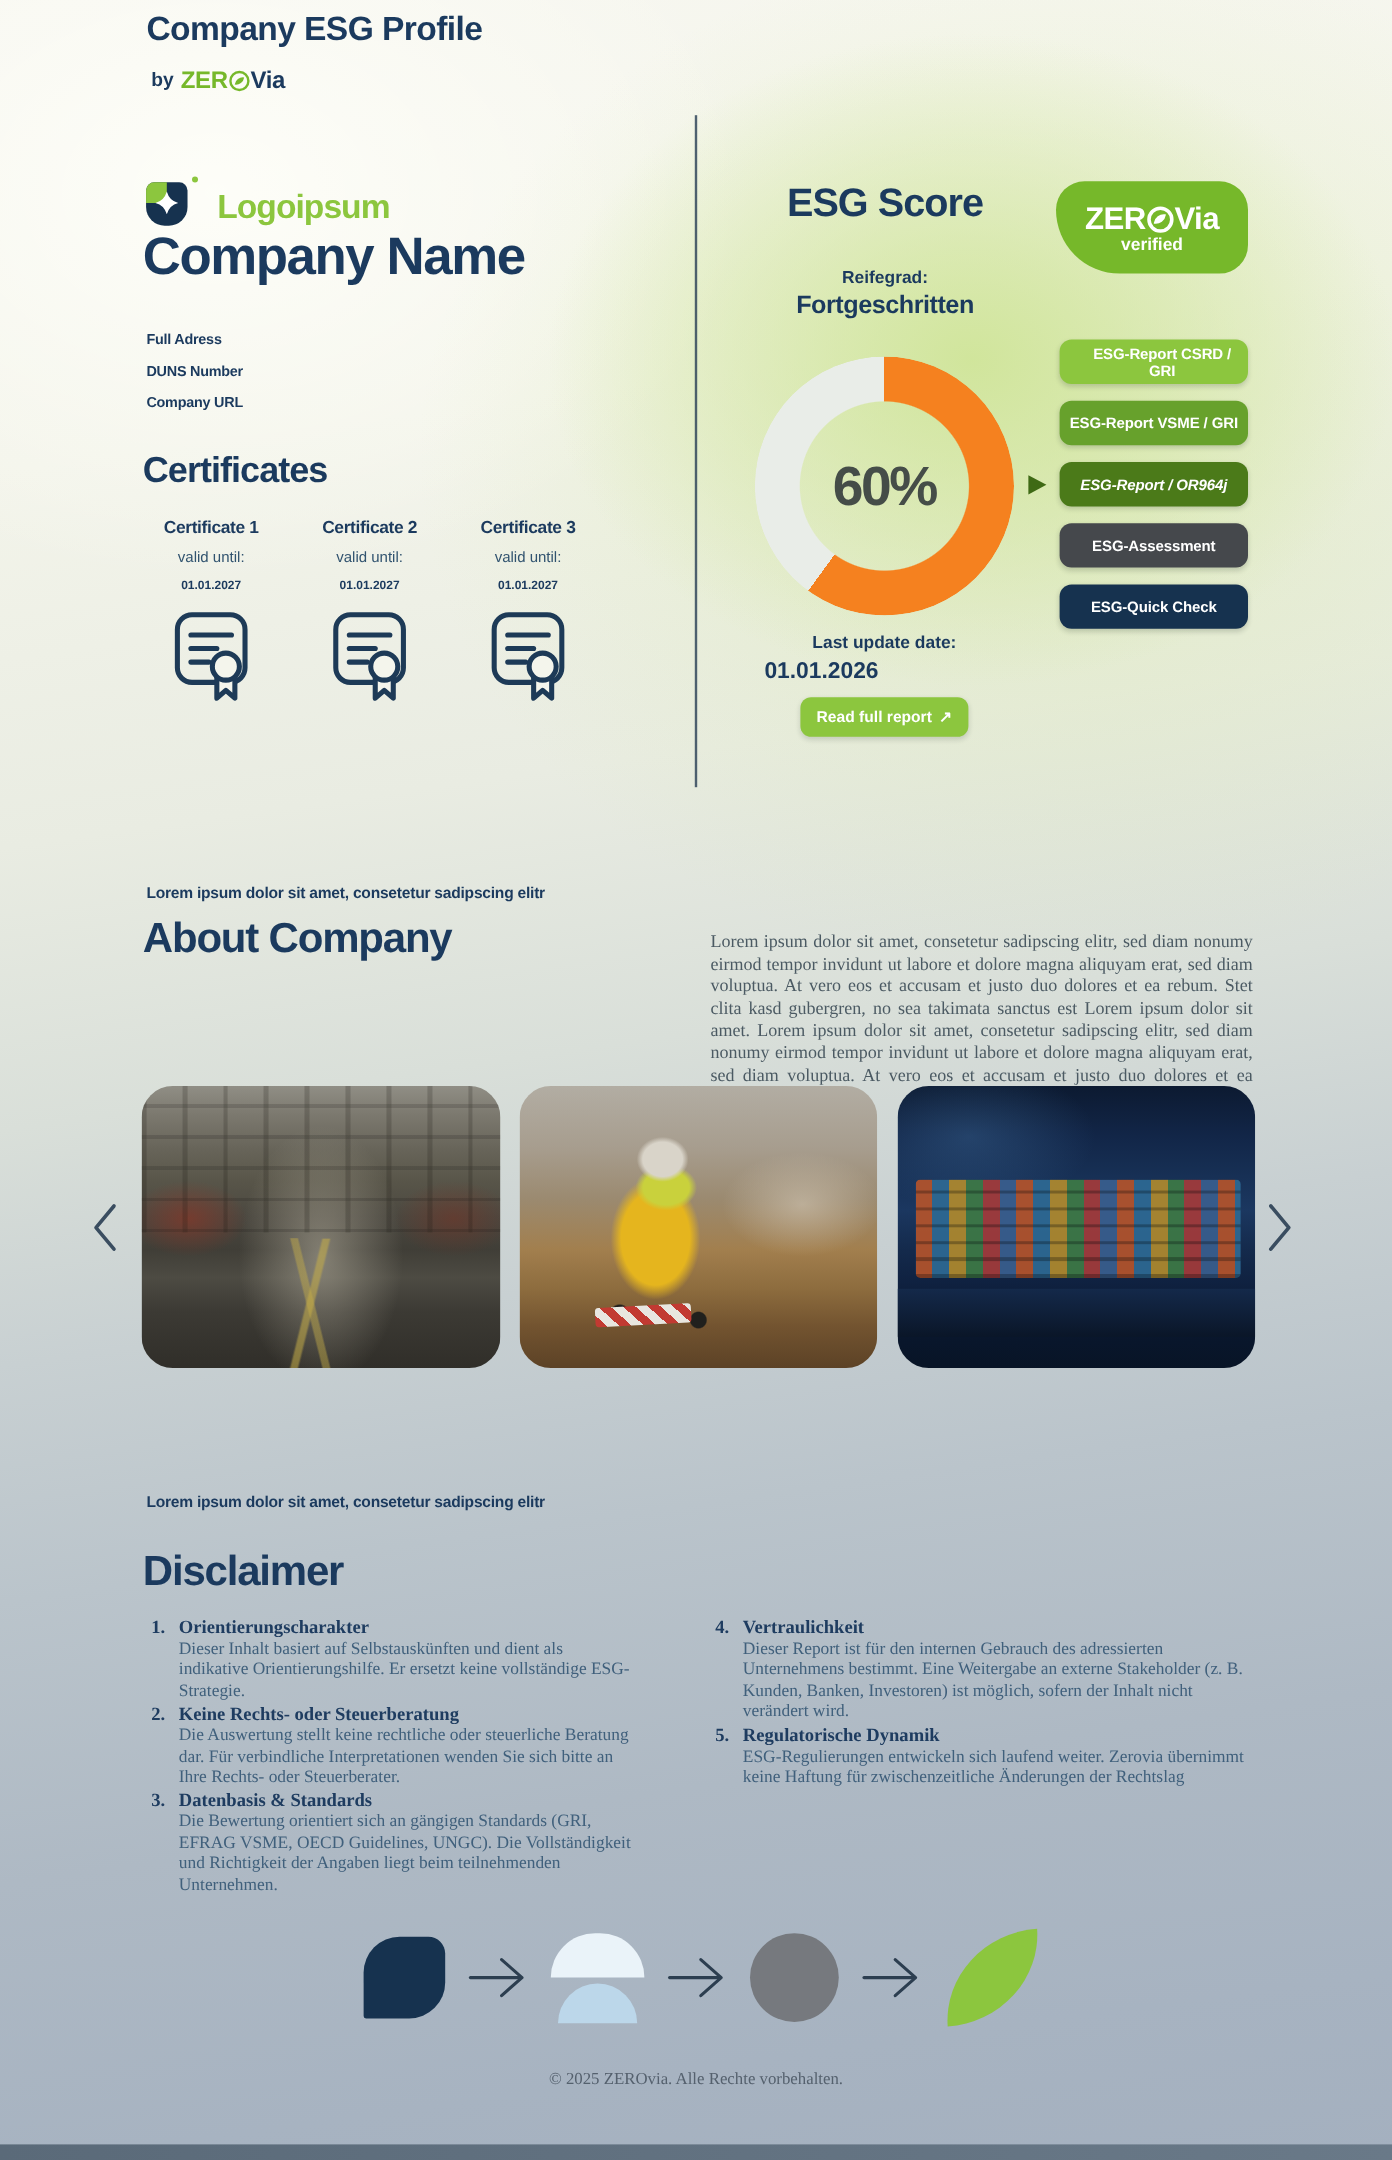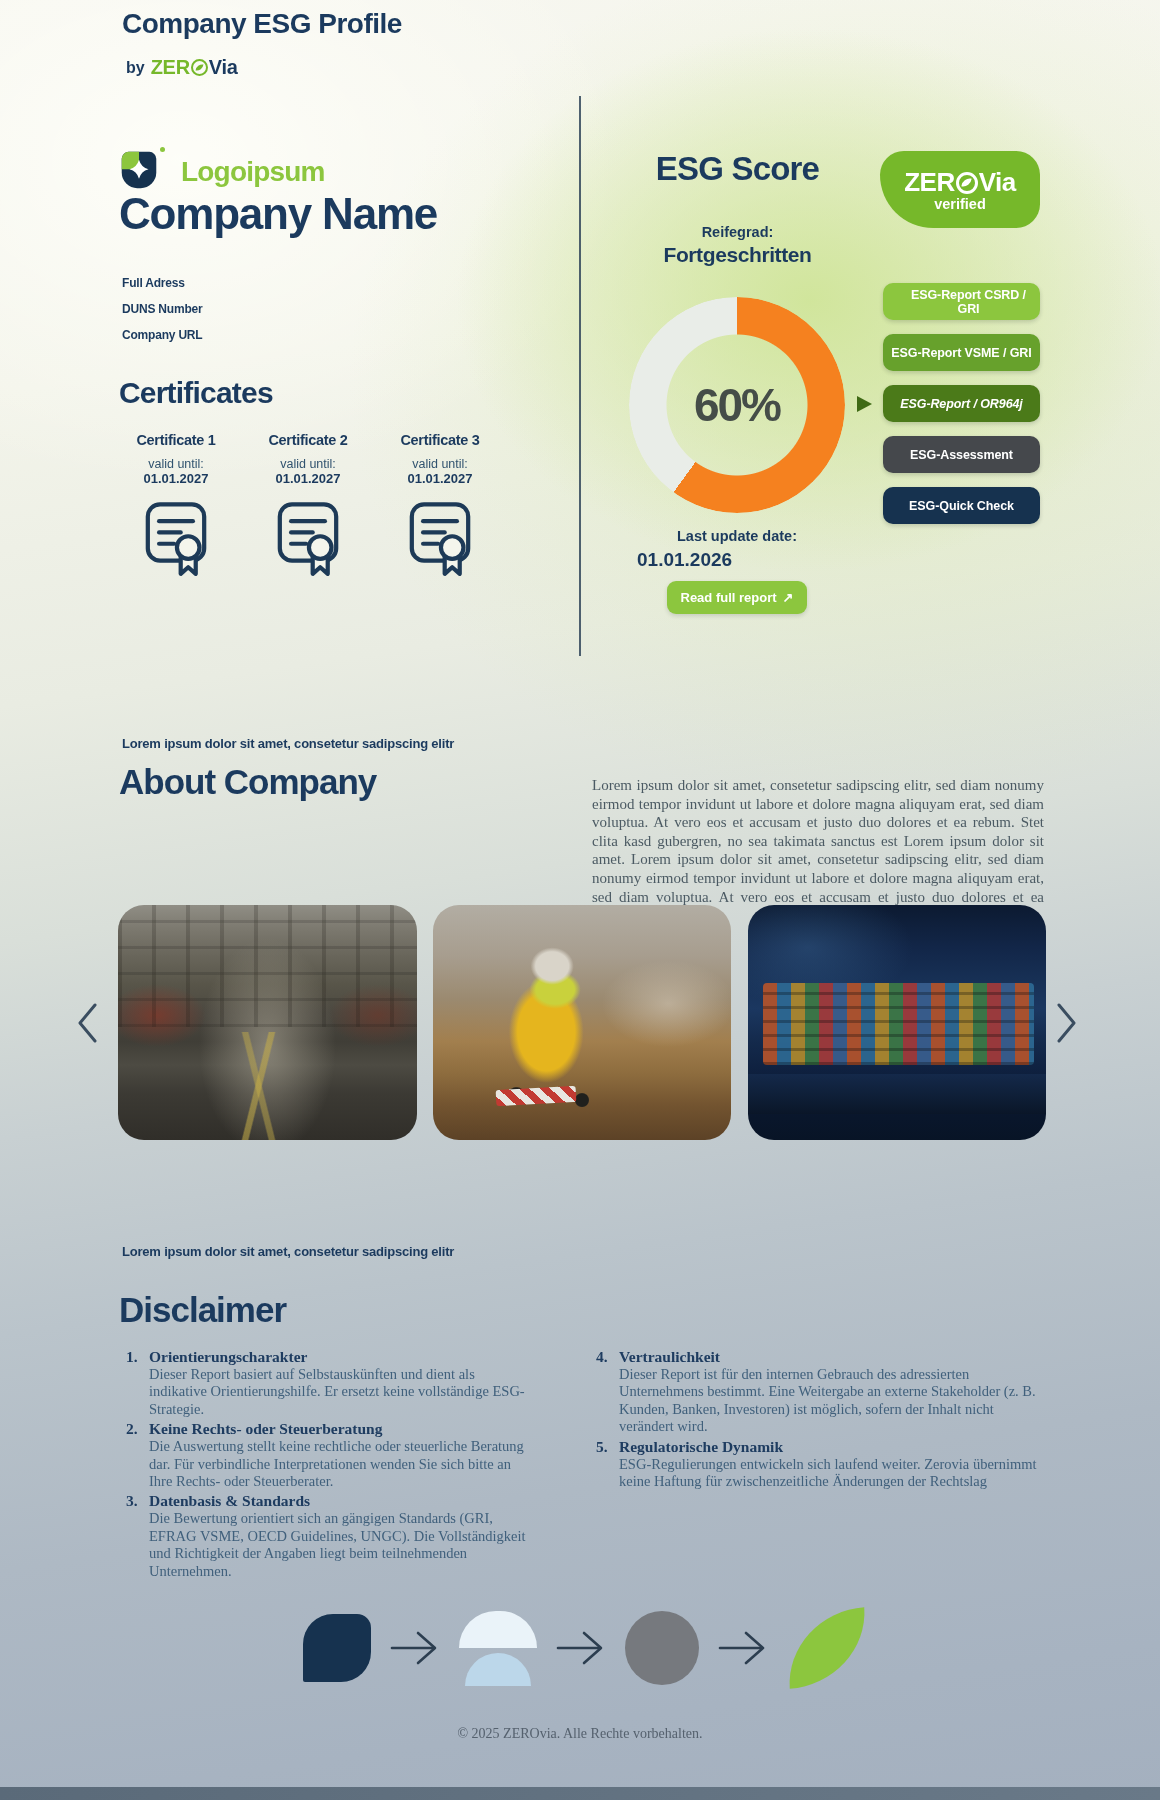--- a/index.html
+++ b/index.html
@@ -26,21 +26,21 @@
   .logo-row{left:120px;top:150px;display:flex;align-items:center;gap:23px;}
   .logo-dot{position:absolute;left:40px;top:-3px;width:5px;height:5px;border-radius:50%;background:#8cc63e;}
   .logo-text{font-size:28px;font-weight:800;color:#8cc63e;letter-spacing:-0.8px;}
   .company-name{left:119px;top:189px;font-size:44px;font-weight:800;letter-spacing:-1.2px;color:#1b3a5e;}
   .cdetail{left:122px;font-size:12px;font-weight:700;letter-spacing:-0.2px;color:#1b3a5e;}
   .cert-heading{left:119px;top:376px;font-size:30px;font-weight:800;letter-spacing:-0.8px;color:#1b3a5e;}
   .cert-row{left:110px;top:432px;width:398px;display:flex;}
   .cert{width:132px;text-align:center;}
   .cert-title{font-size:14.5px;font-weight:800;letter-spacing:-0.3px;color:#1b3a5e;}
   .cert-valid{font-size:12.5px;color:#31536f;margin-top:9px;}
-  .cert-date{font-size:13px;font-weight:800;color:#1b3a5e;margin-top:0;}
+  .cert-date{font-size:10px;font-weight:800;color:#1b3a5e;margin-top:12px;}
   .cert-ic{margin-top:15px;}
   
   .esg-heading{left:585px;top:150px;width:305px;text-align:center;font-size:33px;font-weight:800;letter-spacing:-0.8px;color:#1b3a5e;}
   .badge{left:880px;top:151px;width:160px;height:77px;background:#76b82a;border-radius:26px 26px 26px 58px;
     display:flex;flex-direction:column;align-items:center;justify-content:center;color:#fff;}
   .badge-brand{display:flex;align-items:center;font-size:26px;font-weight:800;letter-spacing:-0.5px;}
   .badge-brand .zv-o{width:16px;height:16px;border-width:3px;}
   .badge-verified{font-size:14.5px;font-weight:700;margin-top:-2px;}
   .mat-label{left:585px;top:224px;width:305px;text-align:center;font-size:14.5px;font-weight:800;color:#1b3a5e;}
   .mat-value{left:585px;top:243px;width:305px;text-align:center;font-size:21px;font-weight:800;letter-spacing:-0.4px;color:#1b3a5e;}
@@ -264,21 +264,21 @@
   </button>
 
   <div class="abs eyebrow disc-eyebrow">Lorem ipsum dolor sit amet, consetetur sadipscing elitr</div>
   <div class="abs h2 disc-heading">Disclaimer</div>
 
   <div class="abs disc-col disc-left">
     <div class="disc-item">
       <div class="disc-num">1.</div>
       <div>
         <div class="disc-title">Orientierungscharakter</div>
-        <div class="disc-body">Dieser Report basiert auf Selbstauskünften und dient als indikative Orientierungshilfe. Er ersetzt keine vollständige ESG-Strategie.</div>
+        <div class="disc-body">Dieser Inhalt basiert auf Selbstauskünften und dient als indikative Orientierungshilfe. Er ersetzt keine vollständige ESG-Strategie.</div>
       </div>
     </div>
     <div class="disc-item">
       <div class="disc-num">2.</div>
       <div>
         <div class="disc-title">Keine Rechts- oder Steuerberatung</div>
         <div class="disc-body">Die Auswertung stellt keine rechtliche oder steuerliche Beratung dar. Für verbindliche Interpretationen wenden Sie sich bitte an Ihre Rechts- oder Steuerberater.</div>
       </div>
     </div>
     <div class="disc-item">

